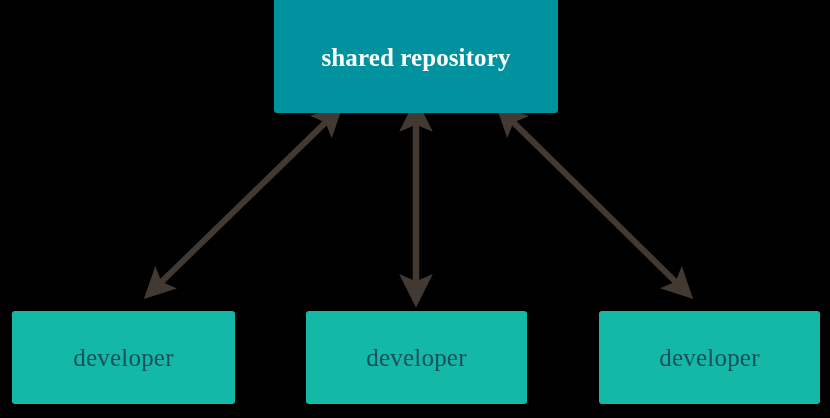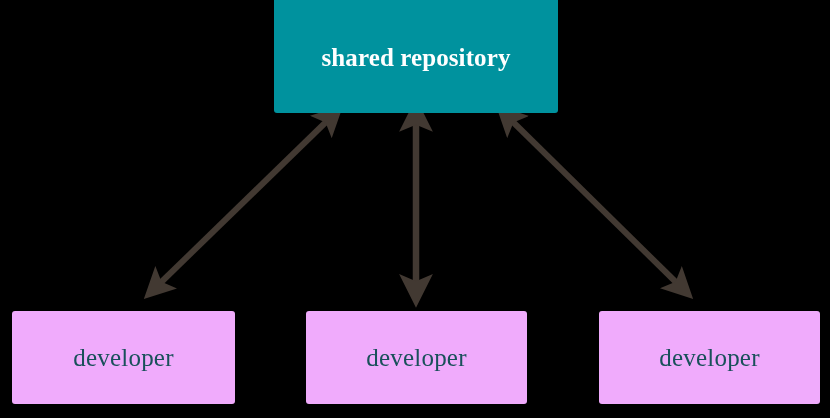--- a/index.html
+++ b/index.html
@@ -46,21 +46,21 @@
     color: #ffffff;
     font-weight: bold;
     font-size: 25px;
     letter-spacing: 0.1px;
     padding-top: 16px;
   }
   
   .dev-node {
     top: 311px;
     height: 93px;
-    background: #f0abfc;
+    background: #14b8a6;
   }
   .dev-node .node-label {
     color: #19505a;
     font-weight: normal;
     font-size: 25px;
     letter-spacing: 0.2px;
   }
   #dev-node-1 { left: 12px;  width: 223px; }
   #dev-node-2 { left: 306px; width: 221px; }
   #dev-node-3 { left: 599px; width: 221px; }

